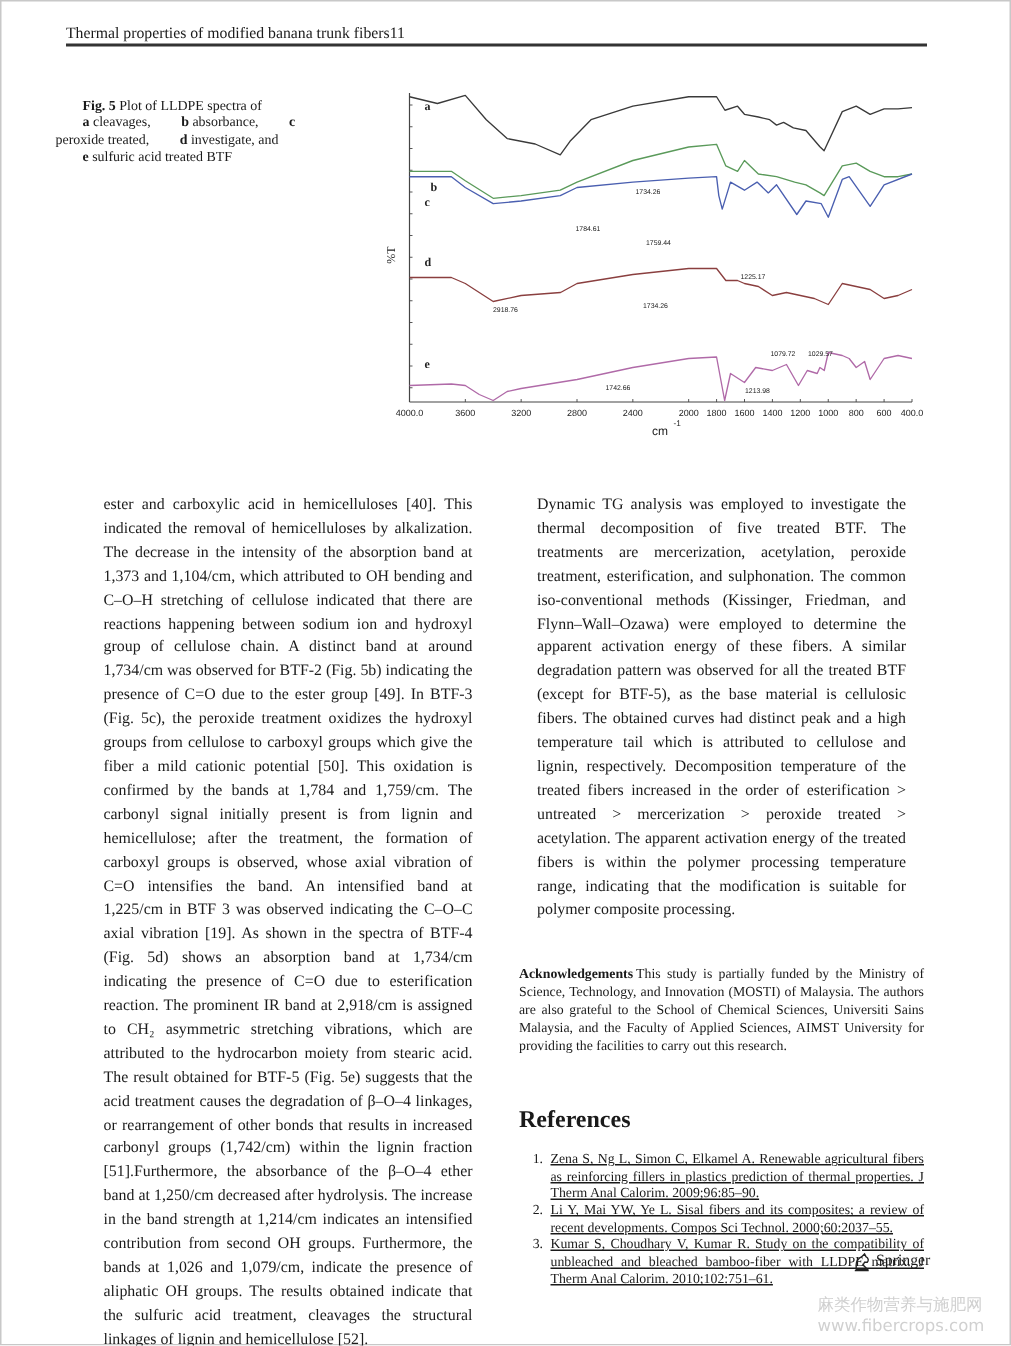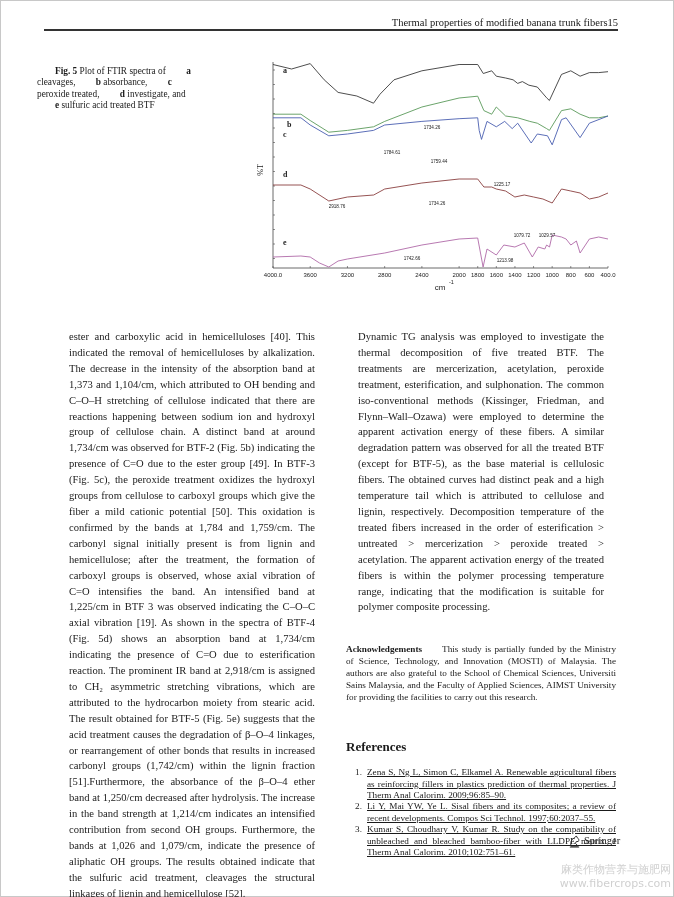--- a/index.html
+++ b/index.html
@@ -3,59 +3,59 @@
   <meta charset="utf-8">
   <style>
     html, body { margin: 0; padding: 0; }
     body {
       width: 674px; height: 897px; background: #ffffff; position: relative; overflow: hidden;
       font-family: "Liberation Serif", serif; color: #1a1a1a;
     }
     .page-border { position: absolute; left: 0; top: 0; width: 672px; height: 895px; border: 1px solid #c8c8c8; }
     .running-head {
       position: absolute; left: 44px; top: 8px; width: 574px; height: 20px;
-      font-size: 10.5px; display: flex; justify-content: flex-end; align-items: flex-end;
+      font-size: 10.5px; display: flex; justify-content: flex-start; align-items: flex-end;
     }
     .head-rule { position: absolute; left: 44px; top: 29px; width: 574px; height: 1.5px; background: #333; }
     .fig-caption {
       position: absolute; left: 37px; top: 66px; width: 160px; font-size: 9.3px; line-height: 11.3px;
     }
     .fig-caption b { font-weight: bold; padding-left: 18px; }
     .chart { position: absolute; left: 250px; top: 56px; width: 380px; height: 240px; }
     .col { position: absolute; font-size: 10.6px; line-height: 15.9px; text-align: justify; }
     .col-left { left: 57px; top: 317px; width: 270px; }
     .col-right { left: 346px; top: 317px; width: 270px; }
     .section-title { font-weight: bold; font-size: 11.5px; margin: 0 0 14px 0; line-height: 15px; }
     .para { margin: 12px; }
     .ack { font-size: 9.2px; line-height: 12px; margin-top: 28px; text-align: justify; }
-    .ack b { font-weight: bold; margin-right: 20px; }
-    .refs-title { font-weight: bold; font-size: 13px; margin: 36px 0 12px 0; }
+    .ack b { font-weight: bold; margin-right: 2px; }
+    .refs-title { font-weight: bold; font-size: 16px; margin: 36px 0 12px 0; }
     .ref-list { list-style: none; padding: 0; margin: 0; font-size: 9.2px; line-height: 11.4px; }
     .ref-item { display: flex; margin-bottom: 0; }
     .ref-num { width: 16px; flex: none; text-align: right; padding-right: 5px; }
     .ref-text { flex: 1; text-align: justify; text-decoration: underline; }
     .springer { position: absolute; left: 568px; top: 835px; font-size: 10.5px; display: flex; gap: 3px; }
     .watermark {
       position: absolute; left: 545px; top: 863px; font-family: "DejaVu Sans", sans-serif;
-      color: #d0d0d0; font-size: 11px; line-height: 14px; text-align: right; width: 126px;
+      color: #d0d0d0; font-size: 11px; line-height: 14px; text-align: left; width: 126px;
     }
   </style>
 </head>
 <body>
 
 <div class="page-border"></div>
 
 <div class="running-head">
   <span>Thermal properties of modified banana trunk fibers</span>
-  <span>15</span>
+  <span>11</span>
 </div>
 <div class="head-rule"></div>
 
 <div class="fig-caption">
-  <b>Fig. 5</b>&nbsp;<span id="cap-parts"><span>Plot of FTIR spectra of </span><b>a</b><span> cleavages, </span><b>b</b><span> absorbance, </span><b>c</b><span> peroxide treated, </span><b>d</b><span> investigate, and </span><b>e</b><span> sulfuric acid treated BTF</span></span>
+  <b>Fig. 5</b>&nbsp;<span id="cap-parts"><span>Plot of LLDPE spectra of </span><b>a</b><span> cleavages, </span><b>b</b><span> absorbance, </span><b>c</b><span> peroxide treated, </span><b>d</b><span> investigate, and </span><b>e</b><span> sulfuric acid treated BTF</span></span>
 </div>
 
 <svg class="chart" id="ftir-chart" viewBox="250 56 380 240" xmlns="http://www.w3.org/2000/svg">
     <line x1="273" y1="62" x2="273" y2="268" stroke="#444" stroke-width="0.8"></line>
     <line x1="273" y1="268" x2="608" y2="268" stroke="#444" stroke-width="0.8"></line>
     <line x1="273" y1="70" x2="275" y2="70" stroke="#444" stroke-width="0.6"></line>
     <line x1="273" y1="84.5" x2="275" y2="84.5" stroke="#444" stroke-width="0.6"></line>
     <line x1="273" y1="99" x2="275" y2="99" stroke="#444" stroke-width="0.6"></line>
     <line x1="273" y1="113.5" x2="275" y2="113.5" stroke="#444" stroke-width="0.6"></line>
     <line x1="273" y1="128" x2="275" y2="128" stroke="#444" stroke-width="0.6"></line>
@@ -131,21 +131,21 @@
     <b>Acknowledgements</b><span>This study is partially funded by the Ministry of Science, Technology, and Innovation (MOSTI) of Malaysia. The authors are also grateful to the School of Chemical Sciences, Universiti Sains Malaysia, and the Faculty of Applied Sciences, AIMST University for providing the facilities to carry out this research.</span>
   </div>
   <h2 class="refs-title">References</h2>
   <ol class="ref-list">
     <li class="ref-item">
       <span class="ref-num">1.</span>
       <span class="ref-text">Zena S, Ng L, Simon C, Elkamel A. Renewable agricultural fibers as reinforcing fillers in plastics prediction of thermal properties. J Therm Anal Calorim. 2009;96:85–90.</span>
     </li>
     <li class="ref-item">
       <span class="ref-num">2.</span>
-      <span class="ref-text">Li Y, Mai YW, Ye L. Sisal fibers and its composites; a review of recent developments. Compos Sci Technol. 1997;60:2037–55.</span>
+      <span class="ref-text">Li Y, Mai YW, Ye L. Sisal fibers and its composites; a review of recent developments. Compos Sci Technol. 2000;60:2037–55.</span>
     </li>
     <li class="ref-item">
       <span class="ref-num">3.</span>
       <span class="ref-text">Kumar S, Choudhary V, Kumar R. Study on the compatibility of unbleached and bleached bamboo-fiber with LLDPE matrix. J Therm Anal Calorim. 2010;102:751–61.</span>
     </li>
   </ol>
 </div>
 
 <div class="springer">
   <svg width="13" height="13" viewBox="0 0 14 14">

